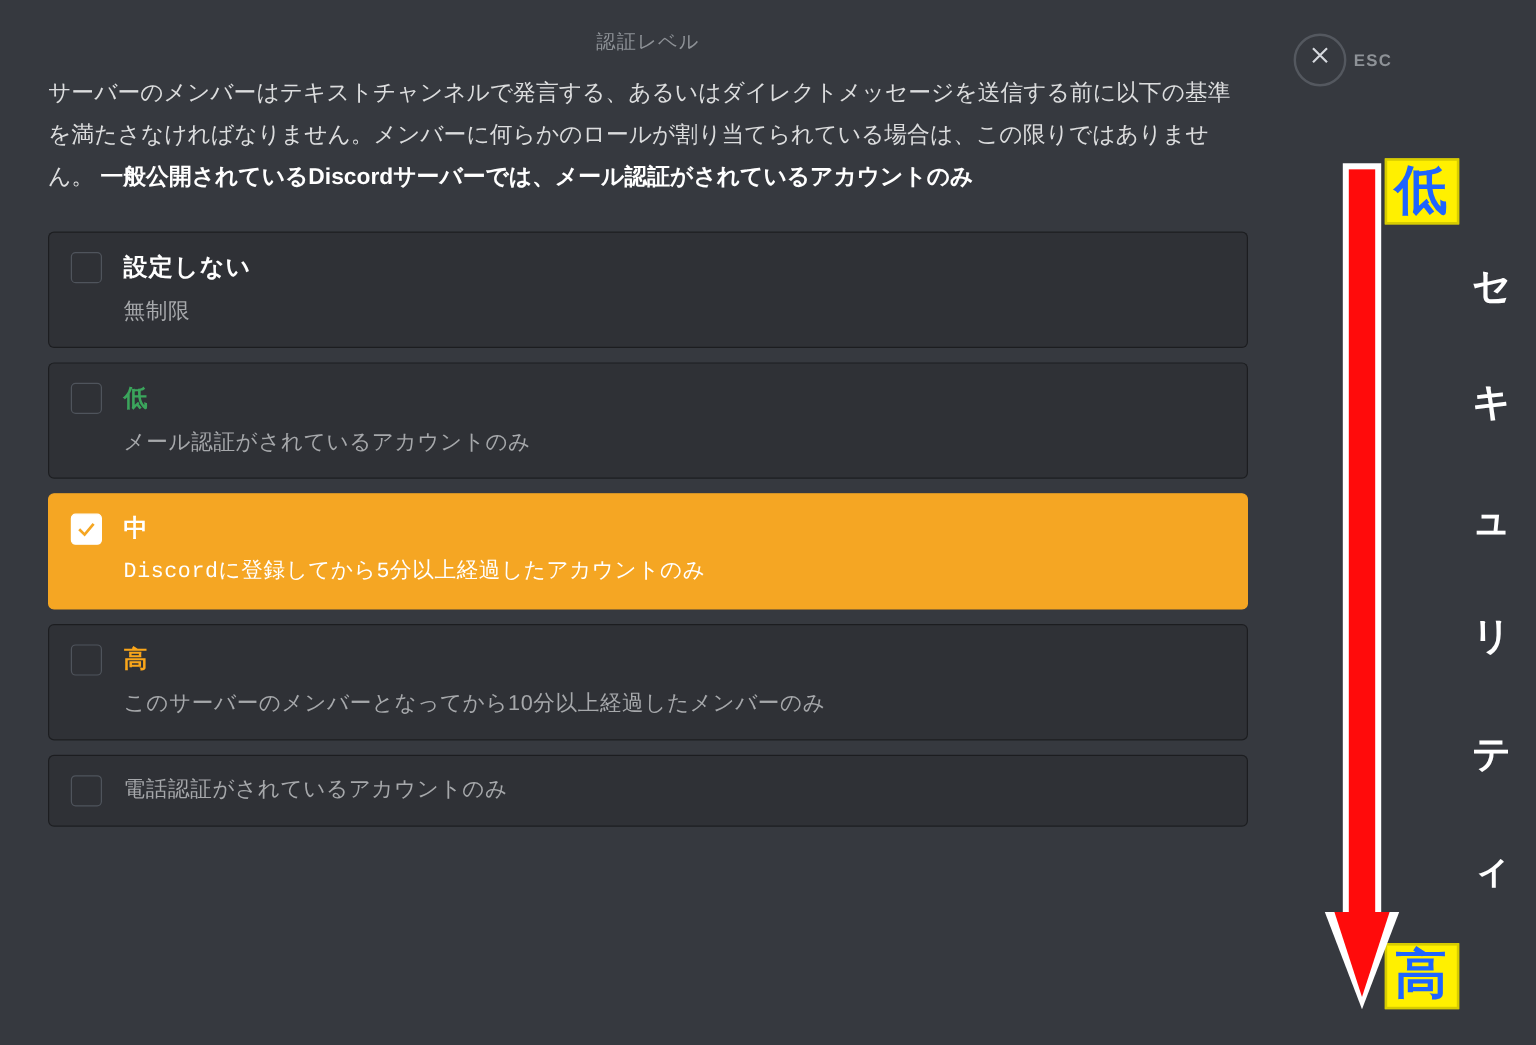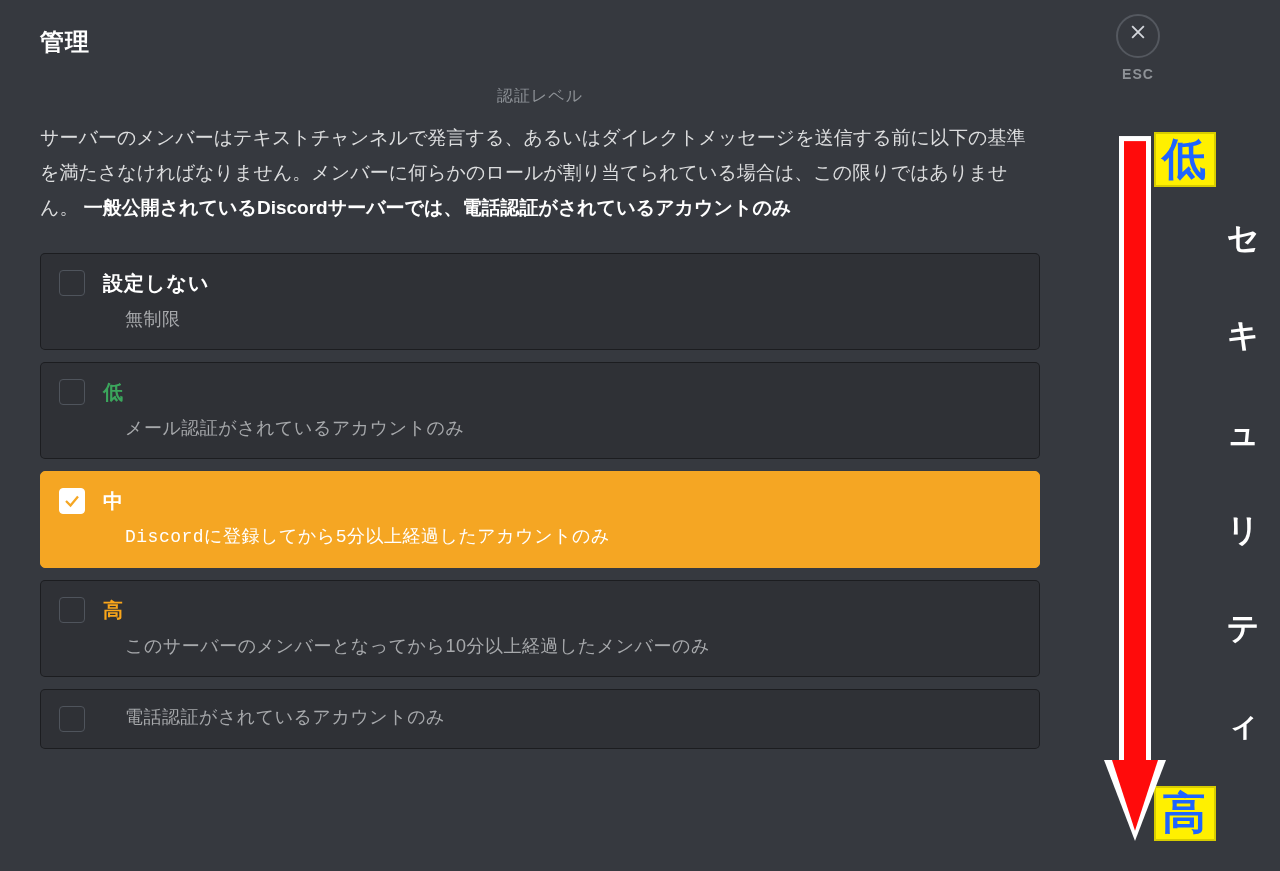--- a/index.html
+++ b/index.html
@@ -76,34 +76,34 @@
   .opt.selected .check{
     background:var(--check-white);
     border-color:var(--check-white);
   }
   .opt.selected .check svg{ display:block; }
   .opt .check svg{ display:none; width:18px;height:18px; }
   .opt .check svg path{ stroke:var(--accent-sel); stroke-width:3; fill:none; }
 
   .opt .body{ display:flex; flex-direction:column; gap:8px; min-width:0; }
   .opt .title{ font-size:20px; font-weight:600; letter-spacing:1px; }
-  .opt .desc { font-size:18px; color:var(--text-dim); letter-spacing:0.5px;margin-left:22px;}
+  .opt .desc { font-size:18px; color:var(--text-dim); letter-spacing:0.5px;}
   .opt.selected .title{ color:#ffffff; }
   .opt.selected .desc { color:#ffffff;font-family:Liberation Mono, monospace; }
 
   .lvl-none .title{ color:var(--heading); }
   .lvl-low  .title{ color:var(--lvl-low); }
   .lvl-med  .title{ color:var(--heading); }
   .lvl-high .title{ color:var(--lvl-high); }
   .lvl-max  .title{ color:var(--lvl-highest); }
 
   
   .close-group{
-    position:absolute; top:14px; right:120px;
-    display:flex; flex-direction:column; align-items:center; gap:6px;text-align:center;
+    position:absolute; top:28px; right:120px;
+    display:flex; align-items:center; gap:6px;text-align:center;
   }
   .close-btn{
     width:44px;height:44px;border-radius:50%;
     border:2px solid var(--close-ring);
     display:flex;align-items:center;justify-content:center;
     cursor:pointer; background:transparent;
   }
   .close-btn svg{width:20px;height:20px;}
   .close-btn svg path{stroke:#d4d7dc;stroke-width:2.2;}
   .esc-label{ font-size:14px; color:var(--text-muted); letter-spacing:1px; font-weight:700;}
@@ -133,25 +133,24 @@
   .annot .arrow-wrap{
     position:absolute; left:0; top:0; bottom:0; width:70px;
     display:flex; align-items:stretch; justify-content:center;
   }
   .annot .arrow-wrap svg{ width:70px; height:100%; }
 </style>
 </head>
 <body>
 
 <div class="content">
-  <h1 class="page-title">管理</h1>
   <div class="section-label">認証レベル</div>
   <p class="section-desc">
     <span>サーバーのメンバーはテキストチャンネルで発言する、あるいはダイレクトメッセージを送信する前に以下の基準を満たさなければなりません。メンバーに何らかのロールが割り当てられている場合は、この限りではありません。 </span>
-    <span class="bold">一般公開されているDiscordサーバーでは、電話認証がされているアカウントのみ</span>
+    <span class="bold">一般公開されているDiscordサーバーでは、メール認証がされているアカウントのみ</span>
   </p>
 
   <div class="options" id="options">
       <div class="opt lvl-none">
         <div class="check"></div>
         <div class="body">
           <div class="title">設定しない</div>
           <div class="desc">無制限</div>
         </div>
       </div>

